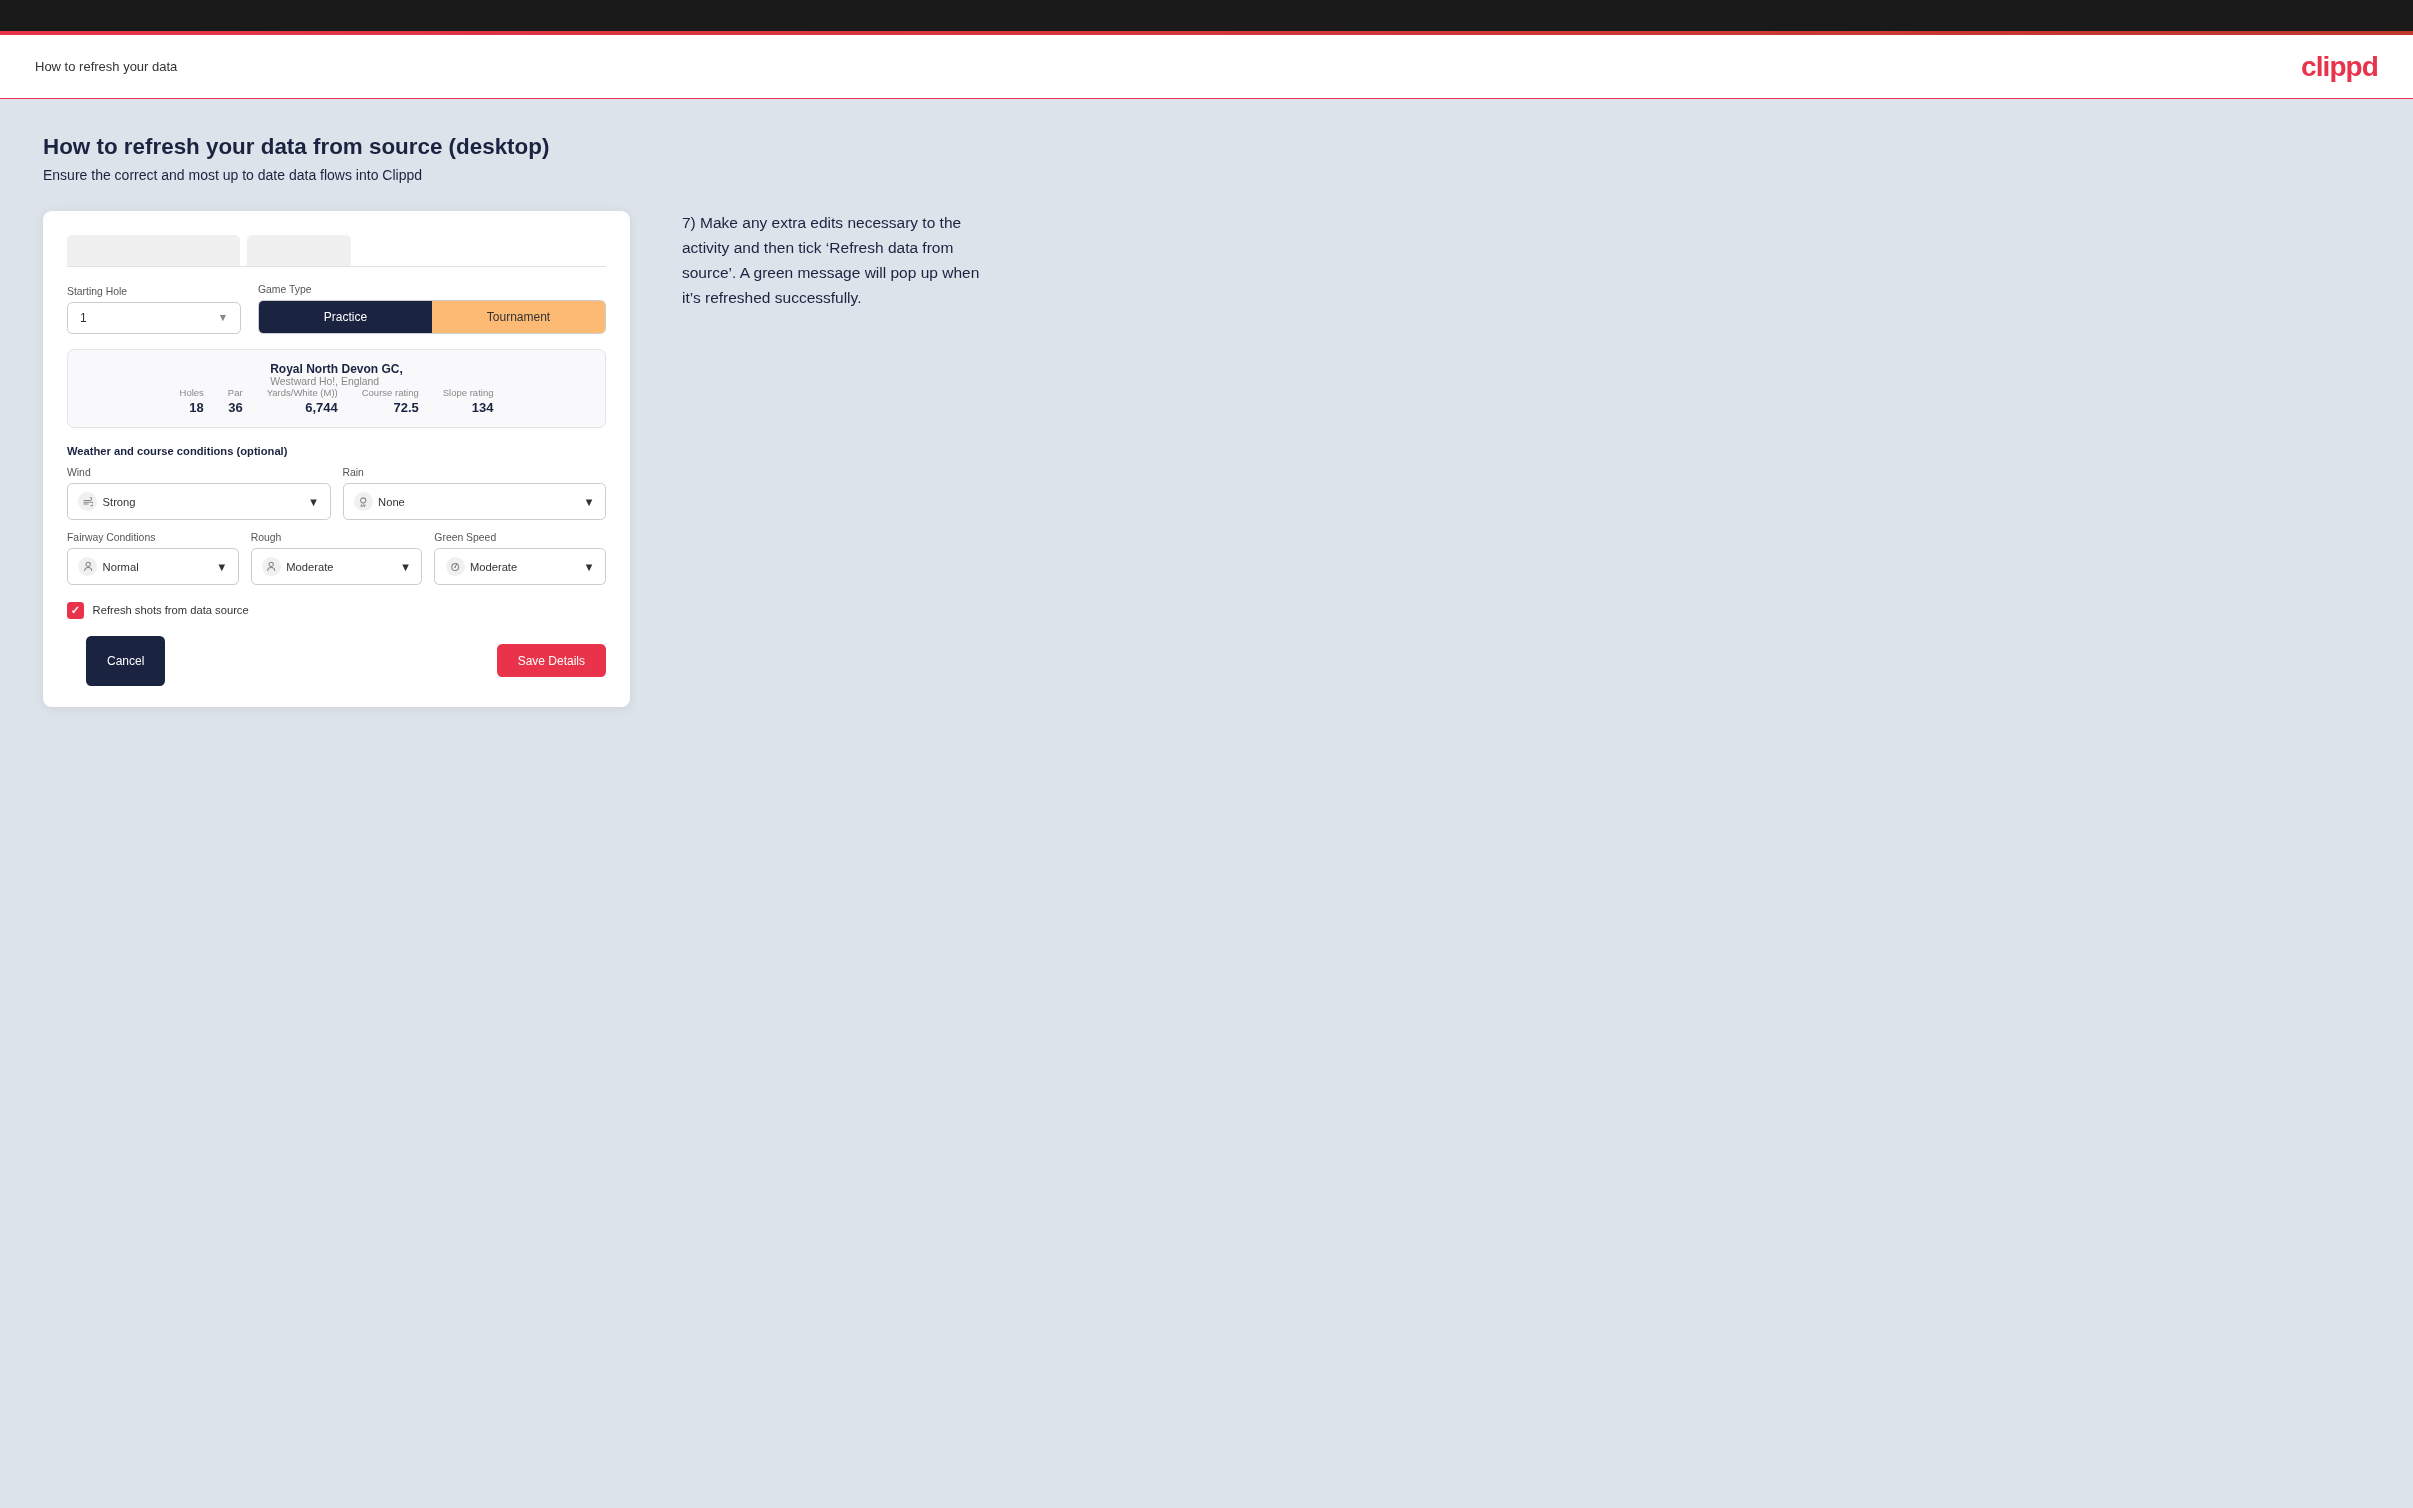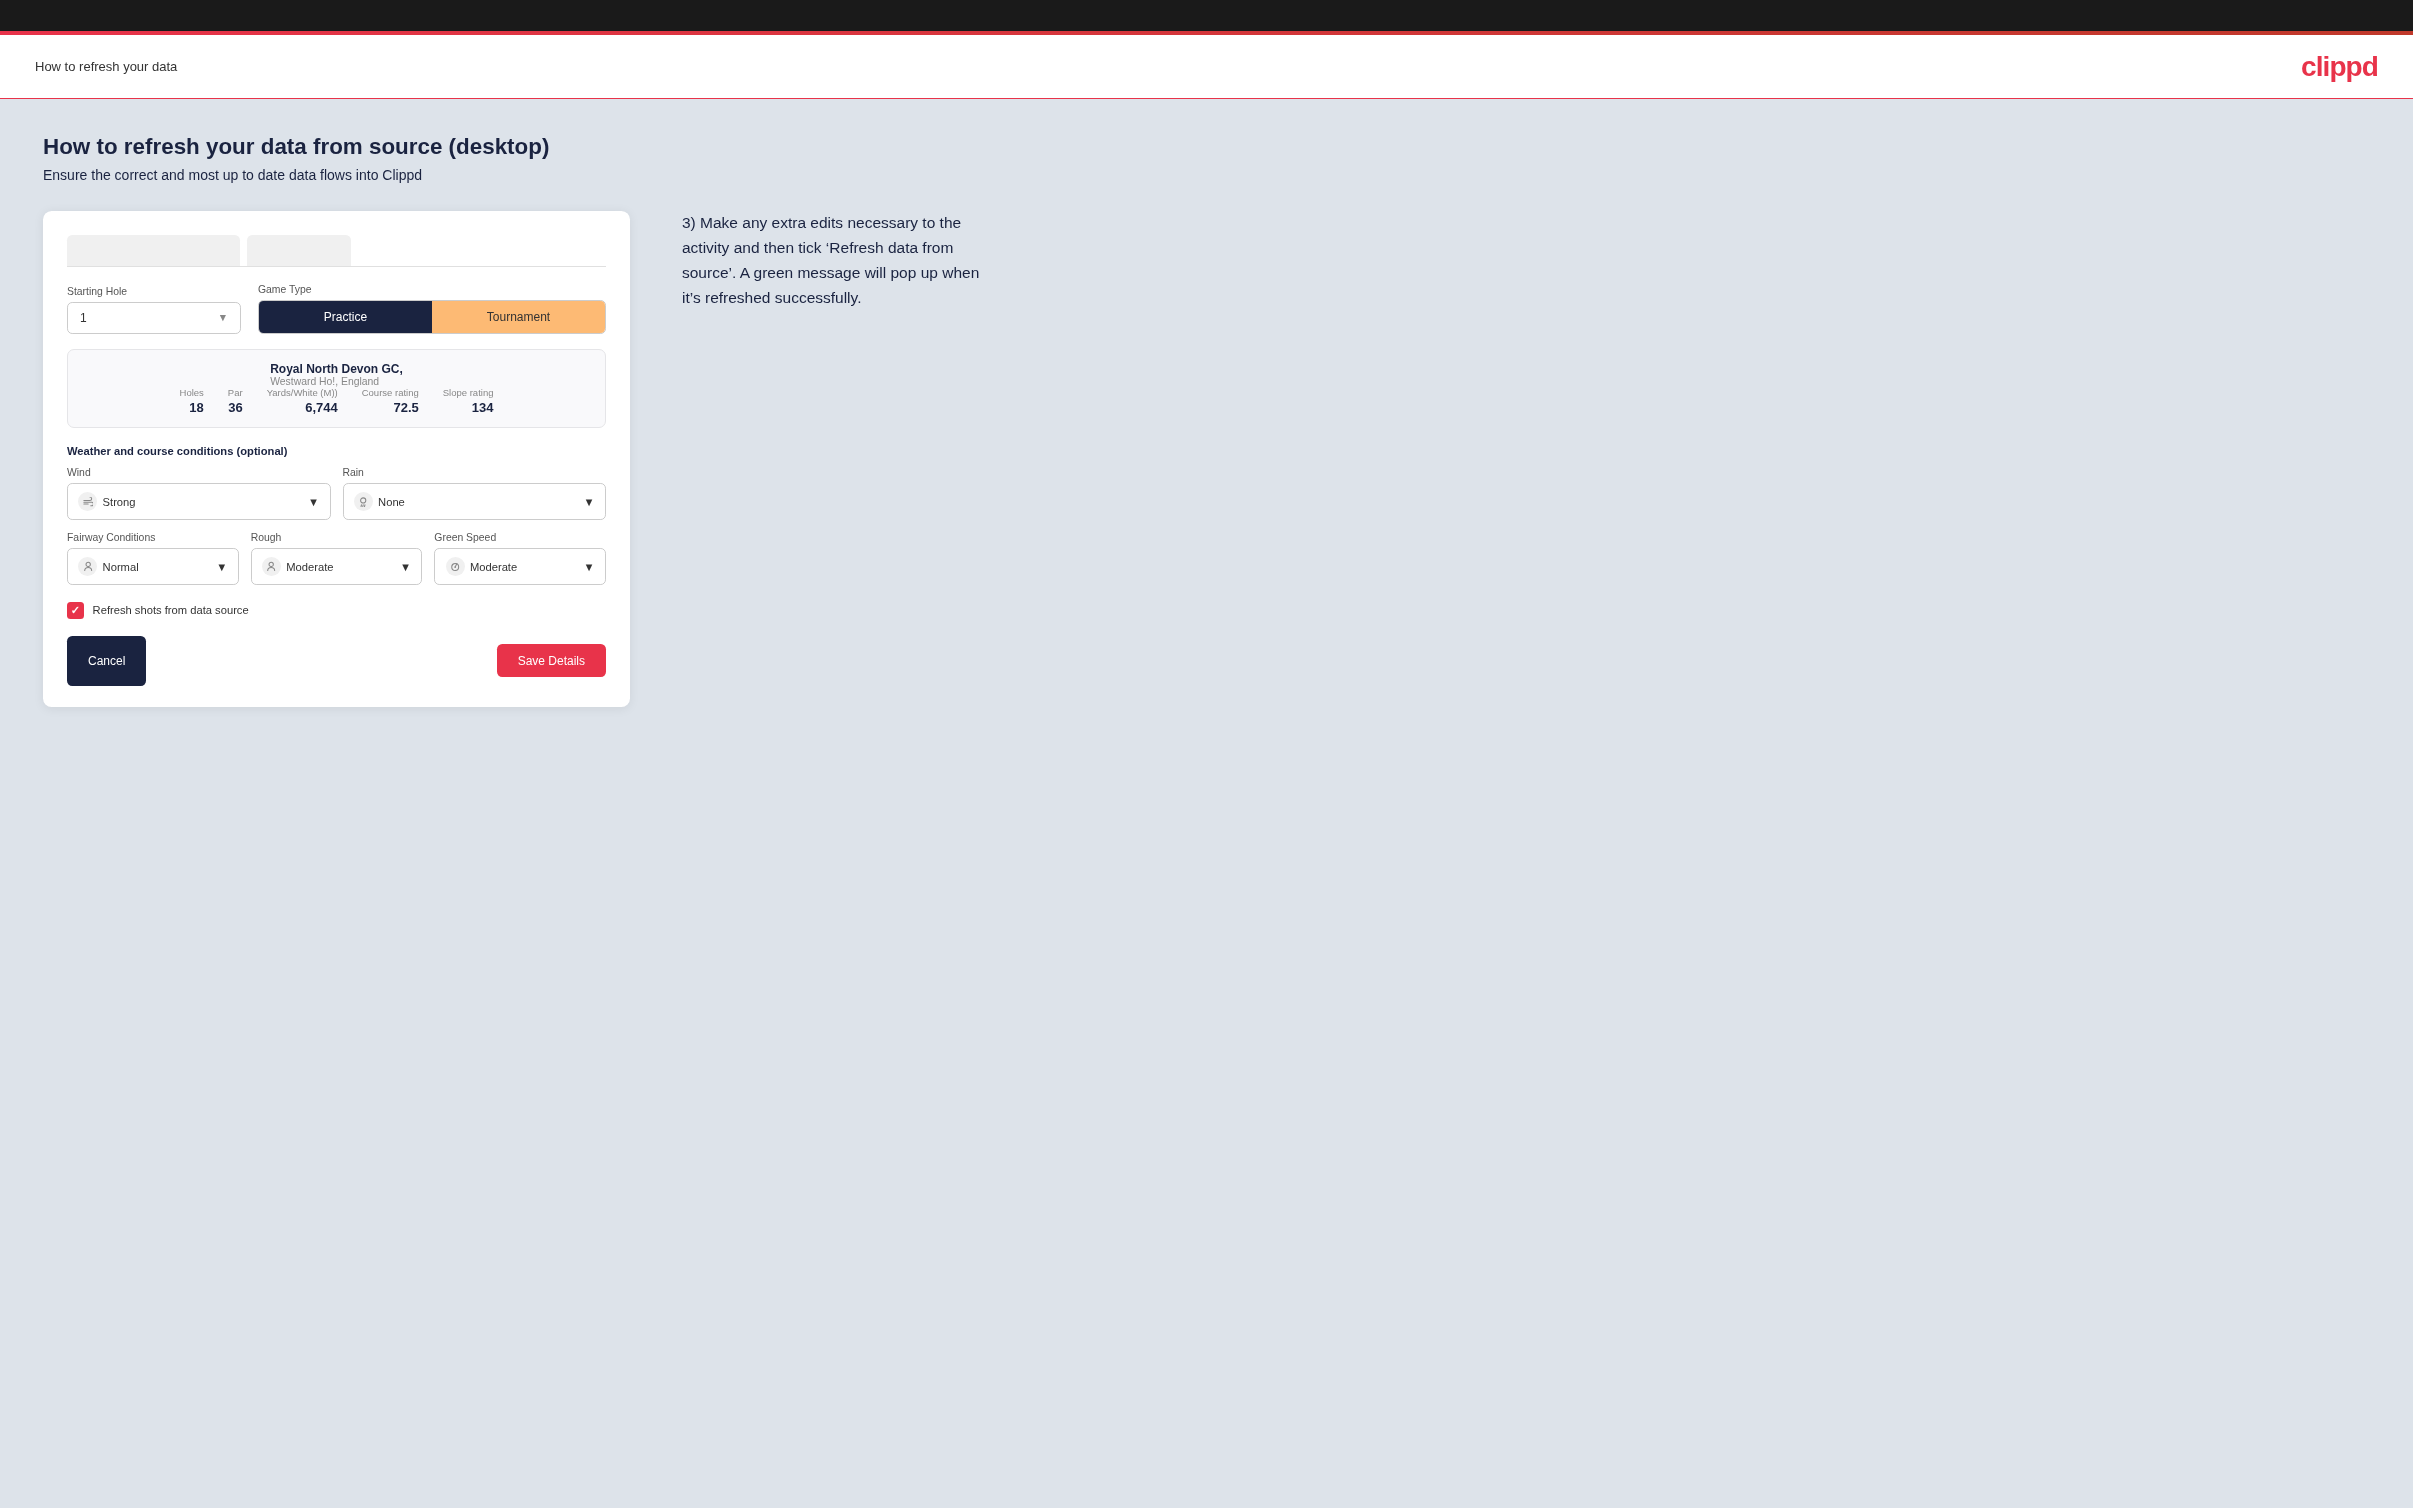--- a/index.html
+++ b/index.html
@@ -266,20 +266,21 @@
     }
     .btn-cancel {
       background: #1a2340;
       color: #fff;
       border: none;
       border-radius: 5.2px;
       padding: 18px 21px;
       font-size: 12px;
       cursor: pointer;
       font-weight: 500;
+      margin-left: 19px;
     }
     .btn-save {
       background: #e8334a;
       color: #fff;
       border: none;
       border-radius: 5.2px;
       padding: 9.5px 21px;
       font-size: 12px;
       cursor: pointer;
       font-weight: 500;
@@ -456,17 +457,17 @@
       </div>
 
       <div class="button-row">
         <button class="btn-cancel">Cancel</button>
         <button class="btn-save">Save Details</button>
       </div>
 
     </div>
 
     <div class="side-note">
-      <div class="side-note-text">3) Make any extra edits necessary to the activity and then tick ‘Refresh data from source’. A green message will pop up when it’s refreshed successfully.</div>
+      <div class="side-note-text">7) Make any extra edits necessary to the activity and then tick ‘Refresh data from source’. A green message will pop up when it’s refreshed successfully.</div>
     </div>
   </div>
 </div>
 
 
 </body></html>

